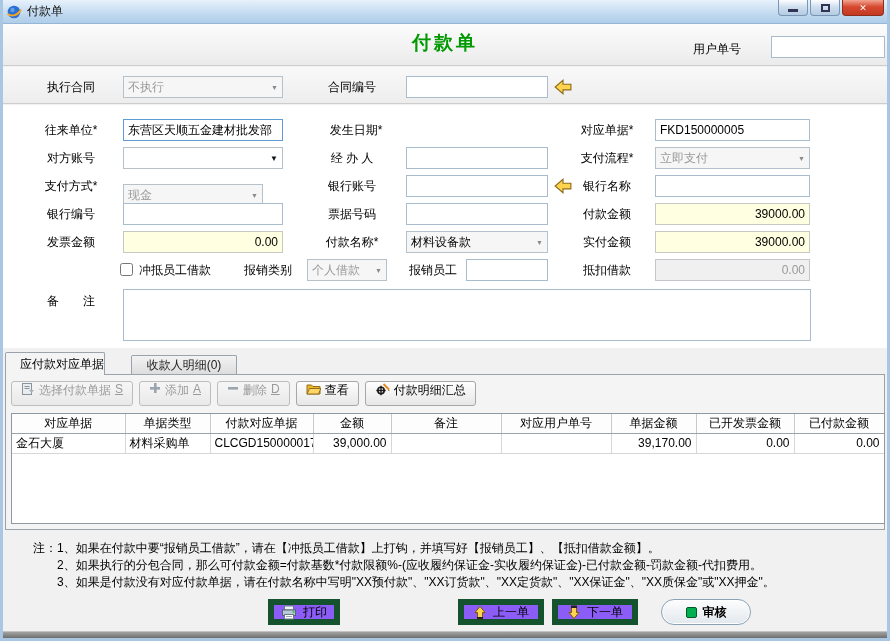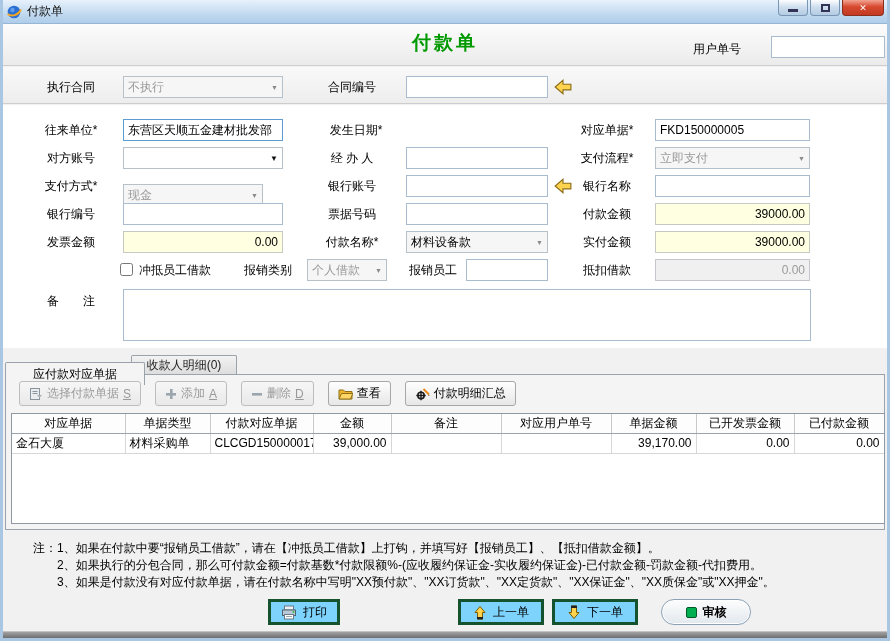--- a/index.html
+++ b/index.html
@@ -46,46 +46,46 @@
   .sel.combo { background:#fff; }
   .sel.combo .arr { color:#111; font-size:8px; }
   .amt { text-align:right; background:#ffffe1; border-color:#c6c9c2; line-height:20px; }
   .amt.gray { background:#f0f0f0; color:#9a9a9a; border-color:#c3c7cb; }
   .handico { position:absolute; width:18px; height:18px; }
   .remark-ta { position:absolute; left:120px; top:289px; width:688px; height:52px;
     border:1px solid #a9bccd; resize:none; font-family:inherit; font-size:12px; padding:2px 4px; outline:none; }
   .cbx { position:absolute; left:117px; top:263px; width:13px; height:13px; margin:0; }
   
   .tab { position:absolute; border:1px solid #9aa3ab; border-bottom:none; text-align:center; cursor:default; }
-  .tab.active { left:2px; top:362px; width:140px; height:23px; line-height:22px; background:#f4f4f4; z-index:2;
-    border-radius:2px 2px 0 0; }
+  .tab.active { left:2px; top:352px; width:100px; height:23px; line-height:22px; background:#f4f4f4; z-index:2;
+    border-radius:2px 2px 0 0;text-align:right; }
   .tab.inactive { left:128px; top:355px; width:106px; height:20px; line-height:19px;
     background:linear-gradient(#f3f3f3,#dcdcdc); color:#222; border-radius:2px 2px 0 0; }
   .panel { position:absolute; left:2px; right:2px; top:374px; height:156px;
     background:#f4f4f4; border:1px solid #9aa3ab; }
   .toolbar { position:absolute; left:8px; top:381px; height:25px; display:flex; gap:6px; z-index:3; }
-  .tbtn { height:25px; display:flex; align-items:center; gap:4px; padding:8px 9px;
-    border:1px solid #a7a7a7; border-radius:3px; background:linear-gradient(#fefefe,#e7e7e7); cursor:pointer;margin-left:8px; }
+  .tbtn { height:25px; display:flex; gap:4px; padding:0 9px;
+    border:1px solid #a7a7a7; border-radius:3px; background:linear-gradient(#fefefe,#e7e7e7); cursor:pointer; }
   .tbtn.dis { color:#9a9a9a; cursor:default; background:linear-gradient(#f6f6f6,#e9e9e9); border-color:#bdbdbd; }
   .tbtn .hk { text-decoration:underline; }
   
   .tblbox { position:absolute; left:8px; top:413px; width:874px; height:111px;
     background:#fff; border:1px solid #8f99a3; overflow:hidden; }
   table.grid { border-collapse:collapse; table-layout:fixed; width:872px; }
   .grid th { height:19px; font-weight:normal; text-align:center; background:#fdfdfd;
     border-right:1px solid #c9c9c9; border-bottom:1px solid #9aa3ab; padding:0 3px; overflow:hidden; white-space:nowrap; }
   .grid td { height:20px; border-right:1px solid #d7d7d7; border-bottom:1px solid #d7d7d7;
     padding:0 4px; overflow:hidden; white-space:nowrap; }
   .grid td.num { text-align:right; }
   
   .notes { position:absolute; left:30px; top:540px; right:10px; line-height:17px; color:#000; }
   .note-line + .note-line { padding-left:24px; }
   
   .footer-btn { position:absolute; top:599px; height:26px; display:flex; align-items:center;
-    justify-content:center; gap:6px; background:#7dd3fc; border:3px solid #14532d; cursor:pointer; }
+    justify-content:center; gap:6px; background:#8b5cf6; border:6px solid #14532d; cursor:pointer; }
   .footer-btn.raised { background:linear-gradient(#fdfdfd,#e2e8ee); border:1px solid #8ba0b4;
     border-radius:13px; box-shadow:inset 0 0 0 1px #fff; }
   .gsq { width:11px; height:11px; background:#00b050; border:1px solid #005a28; border-radius:2px; }
   .statusbar { position:absolute; left:0; right:0; bottom:0; height:7px;
     background:linear-gradient(#a2a2a2,#6e6e6e); border-top:1px solid #c2c2c2; }
   svg { display:block; }
 </style>
 </head>
 <body>
 

